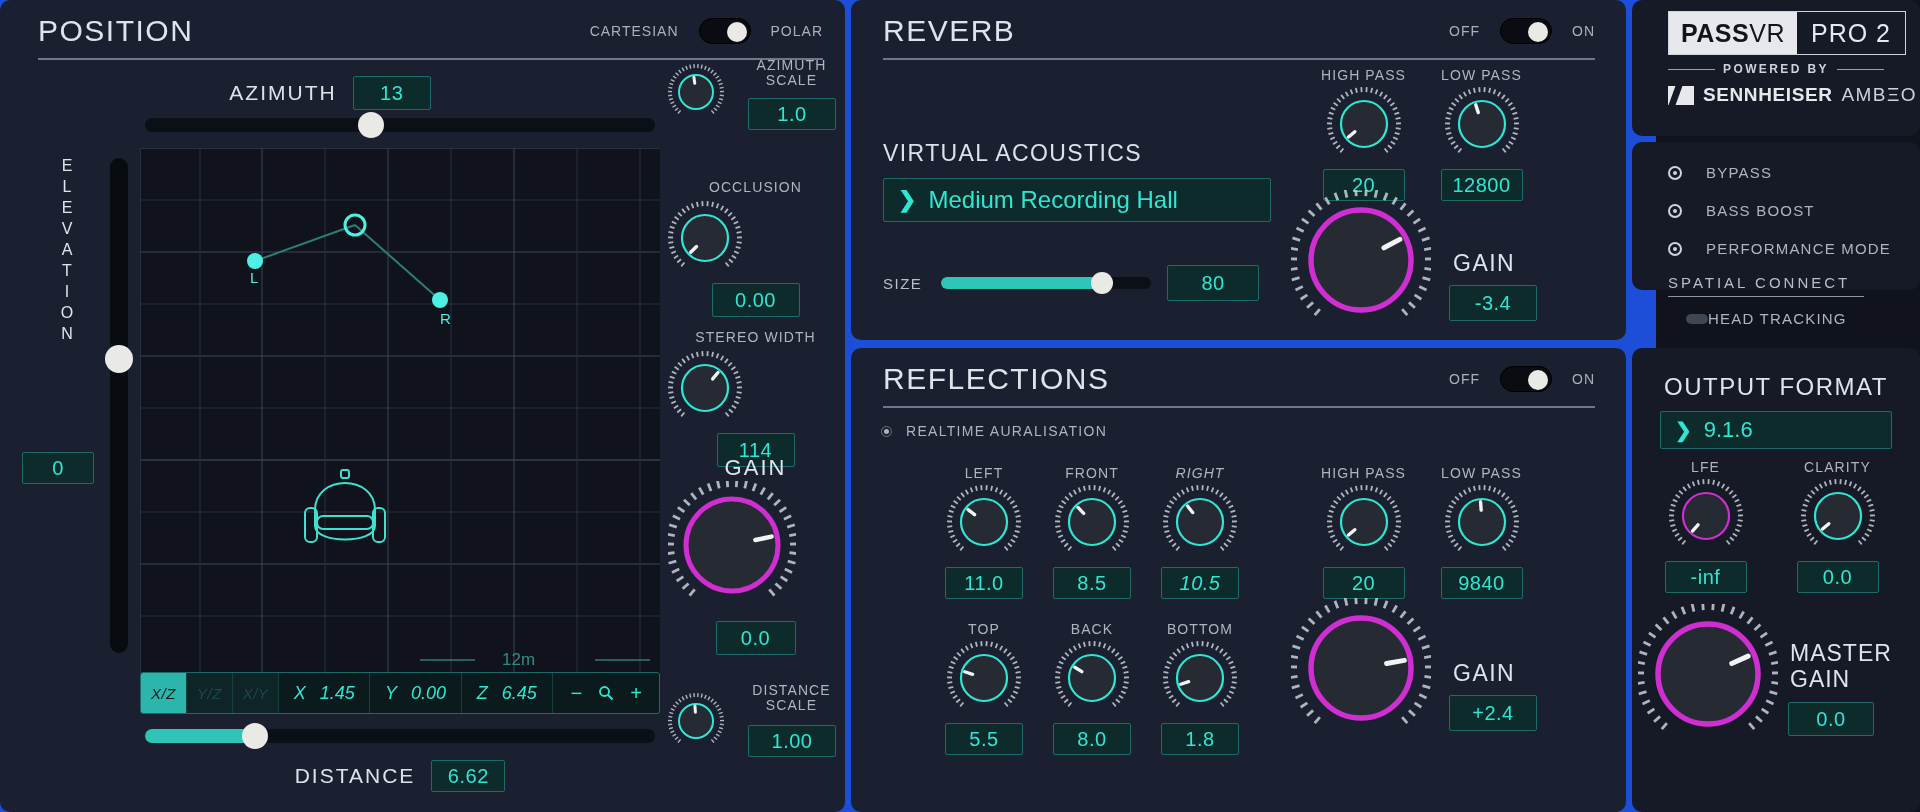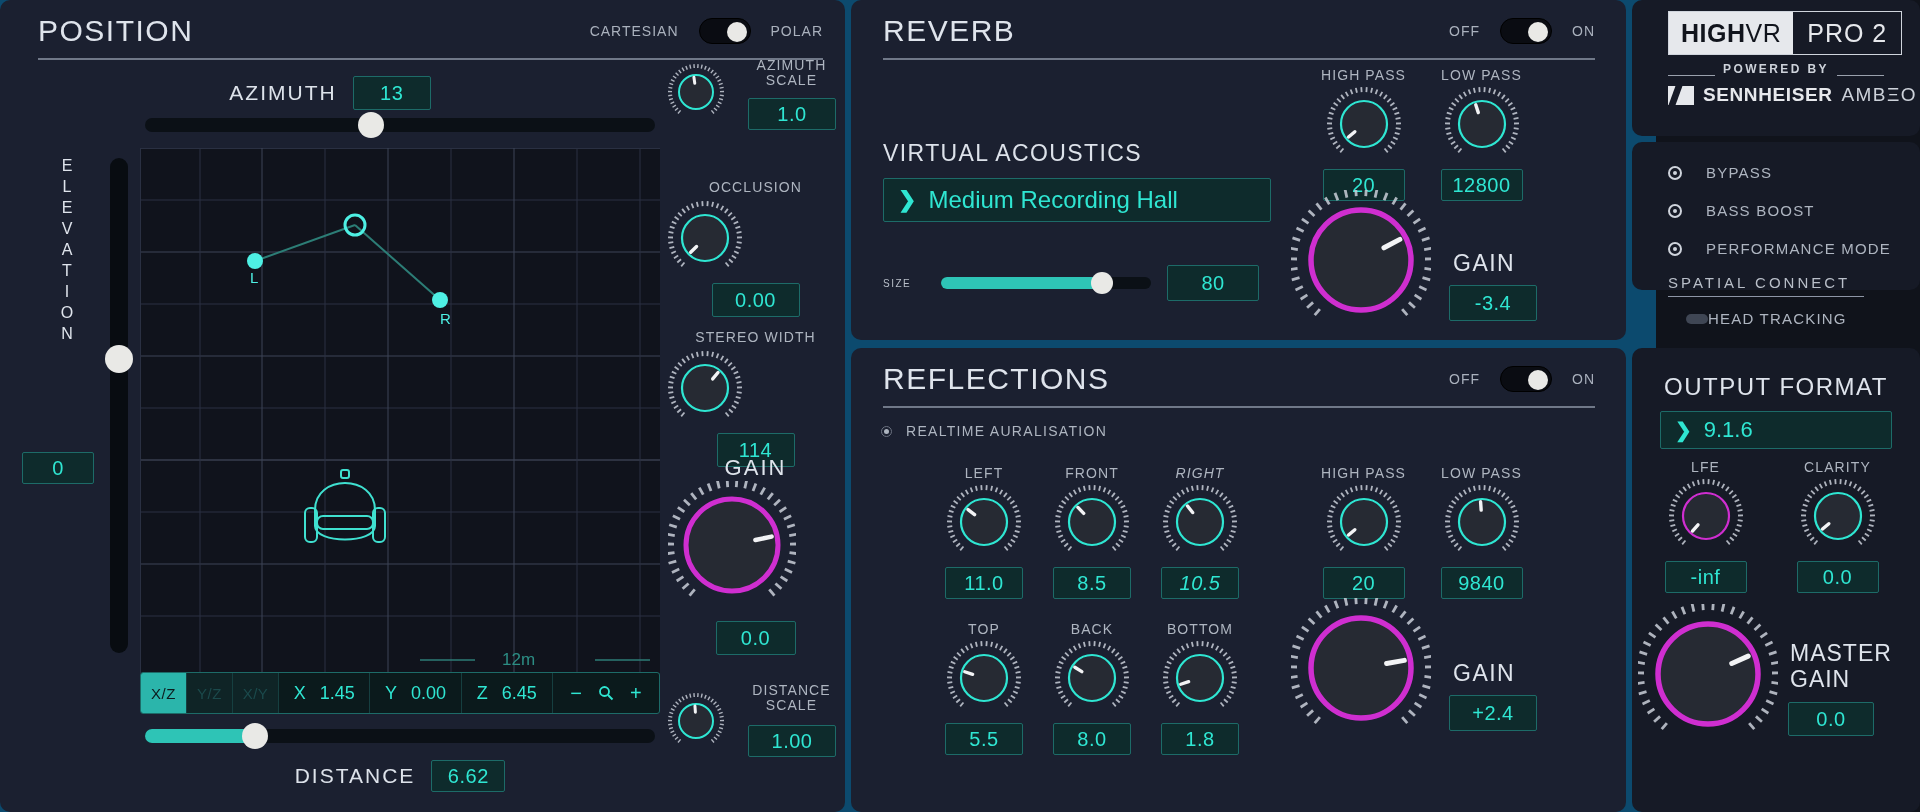--- a/index.html
+++ b/index.html
@@ -3,21 +3,21 @@
 <meta charset="utf-8">
 <style>
   * { box-sizing: border-box; margin: 0; padding: 0; }
   html, body {
     width: 1920px; height: 812px;
     background: #10131b;
     font-family: "Liberation Sans", sans-serif;
     color: #c8cdd6;
     overflow: hidden;
   }
-  .app { position: relative; width: 1656px; height: 812px; display: flex; gap: 6px; padding: 0; background:#0c4a6e; }
+  .app { position: relative; width: 1656px; height: 812px; display: flex; gap: 6px; padding: 0; background:#1d4ed8; }
 
   
   .panel { background: #1b2030; border-radius: 10px; position: relative; }
 
   .sec-title {
     font-size: 30px; letter-spacing: 1.5px; color: #dfe4ec; font-weight: 300;
   }
   .sec-rule { height: 2px; background: #8d95a5; opacity: .75; }
 
   
@@ -52,21 +52,21 @@
   #elev-letters { font-size:16px; letter-spacing:1px; color:#dfe4ec; text-align:center; line-height:21px; }
   #elev-val { position:absolute; left:22px; top:452px; width:72px; height:32px; }
   #elev-slider { position:absolute; left:110px; top:158px; width:18px; height:495px; }
   #elev-slider .vtrack { position:absolute; left:0; top:0; width:18px; height:495px; border-radius:9px; background:#080c11; }
   #elev-slider .vknob { position:absolute; left:-5px; width:28px; height:28px; border-radius:50%; background:#e9e9e6; }
 
   #graph { position:absolute; left:140px; top:148px; width:520px; height:525px; background:#10131c; }
 
   #scale-bar { position:absolute; left:420px; top:650px; width:230px; height:20px; }
 
-  #viewbar { position:absolute; left:140px; top:672px; width:520px; height:42px; display:flex; border:1px solid #1d6b68; border-radius:3px; overflow:hidden; background:#0b1a1c;}
+  #viewbar { position:absolute; left:140px; top:672px; width:520px; height:42px; display:flex; border:1px solid #1d6b68; border-radius:3px; overflow:hidden; background:#0b1a1c;font-style:italic;}
   #viewbar .vtab { width:46px; display:flex;align-items:center;justify-content:center; font-size:15px; letter-spacing:.5px; border-right:1px solid #163f40; }
   #viewbar .vtab.active { background:#2bb5ab; color:#0d1b1d; }
   #viewbar .vtab.idle { color:#1b4a4c; background:#0f2426; }
   #viewbar .coord { flex:1; display:flex;align-items:center;justify-content:center;gap:14px;font-size:18px;color:#2fe6d2;border-right:1px solid #163f40;}
   #viewbar .coord .ax { color:#2fe6d2; }
   #viewbar .zoomgrp { width:106px; display:flex;align-items:center;justify-content:center;gap:16px;color:#2fe6d2;font-size:20px;}
 
   #dist-slider { position:absolute; left:145px; top:729px; width:510px; height:14px; }
   #dist-row { position:absolute; left:140px; top:760px; width:520px; display:flex;align-items:center;justify-content:center;gap:16px;}
   #dist-row .lbl { font-size:21px; letter-spacing:2px; color:#dde2ea;}
@@ -75,21 +75,21 @@
   .pr-item { position:absolute; width:175px; }
 
   
   #reverb { position:absolute; left:851px; top:0; width:775px; height:340px; }
   #reverb-head { position:absolute; left:32px; top:14px; width:712px; }
   #va-label { position:absolute; left:32px; top:140px; font-size:23px; letter-spacing:1.4px; color:#dde2ea;}
   #va-select { position:absolute; left:32px; top:178px; width:388px; height:44px; background:#0e2b2c; border:1px solid #1d6b68; display:flex;align-items:center; gap:12px; padding-left:14px; border-radius:2px;}
   #va-select .chev { color:#2fe6d2; font-size:22px; font-weight:bold; }
   #va-select .txt { color:#2fe6d2; font-size:24px; }
   #size-row { position:absolute; left:32px; top:265px; width:420px; display:flex; align-items:center; gap:16px; }
-  #size-row .lbl { font-size:10px; letter-spacing:1.5px; color:#b9bfc9; width:42px;}
+  #size-row .lbl { font-size:15px; letter-spacing:1.5px; color:#b9bfc9; width:42px;}
   #size-slider { position:relative; width:210px; height:12px; }
   #size-slider .hslider-track{height:12px;border-radius:6px;}
   #size-slider .hslider-fill{height:12px;border-radius:6px;}
   #size-slider .hslider-knob{width:22px;height:22px;top:-5px;}
   #size-val { width:92px; height:36px; }
 
   
   #reflections { position:absolute; left:851px; top:348px; width:775px; height:464px; }
   #refl-head { position:absolute; left:32px; top:14px; width:712px; }
   #realtime-row { position:absolute; left:30px; top:75px; display:flex; align-items:center; gap:14px; }
@@ -97,21 +97,21 @@
   .radio-dot.on::after{content:'';position:absolute;left:2px;top:2px;width:5px;height:5px;border-radius:50%;background:#aeb5c0;}
   #realtime-row .lbl { font-size:14px; letter-spacing:1.3px; color:#aeb5c0;}
 
   
   #right { position:absolute; left:1632px; top:0; width:288px; height:812px; }
   #brand { position:absolute; left:0; top:0; width:288px; height:136px; background:#161a26; border-radius:10px;}
   #logo { position:absolute; left:36px; top:11px; display:flex; height:44px; border:1px solid #cfd4dc;}
   #logo .left { background:#e6e8ec; color:#11141c; font-size:25px; letter-spacing:.5px; padding:0 12px; display:flex; align-items:center; font-weight:bold;}
   #logo .left .vr { font-weight:400; }
   #logo .right { color:#e6e8ec; font-size:25px; padding:0 14px; display:flex; align-items:center; letter-spacing:1px;}
-  #powered { position:absolute; left:36px; top:62px; width:216px; display:flex; align-items:flex-end; gap:8px; }
+  #powered { position:absolute; left:36px; top:62px; width:216px; display:flex; align-items:center; gap:8px; }
   #powered .ln { flex:1; height:1px; background:#9aa1ad;}
   #powered .tx { font-size:12px; letter-spacing:2.4px; color:#cdd2da; font-weight:bold;}
   #senn { position:absolute; left:36px; top:84px; display:flex; align-items:center; gap:9px; }
   #senn .mark { width:26px;height:19px; background:#e6e8ec; position:relative; overflow:hidden;}
   #senn .mark::after{content:'';position:absolute;left:4px;top:-2px;width:7px;height:23px;background:#161a26;transform:skewX(-20deg);}
   #senn .n1 { color:#e6e8ec; font-size:19px; font-weight:bold; letter-spacing:.6px;}
   #senn .n2 { color:#cdd2da; font-size:19px; letter-spacing:1.4px;}
 
   #options { position:absolute; left:0; top:142px; width:288px; height:148px; background:#161a26; border-radius:10px;}
   .opt-row { position:absolute; left:36px; display:flex; align-items:center; gap:24px;}
@@ -1062,21 +1062,21 @@
         </svg></div>
     <div style="position:absolute;left:602px;top:312px;font-size:23px;letter-spacing:1.5px;color:#dfe4ec;">GAIN</div>
     <div class="vbox" style="position:absolute;left:598px;top:347px;width:88px;height:36px;">+2.4</div>
   </div>
 
   <div id="right">
 
     <div id="brand">
       <div id="logo">
         <div class="left">
-            <span>HIGH</span>
+            <span>PASS</span>
             <span class="vr">VR</span>
           </div>
         <div class="right">PRO 2</div>
       </div>
       <div id="powered">
         <span class="ln"></span>
         <span class="tx">POWERED BY</span>
         <span class="ln"></span>
       </div>
       <div id="senn">

